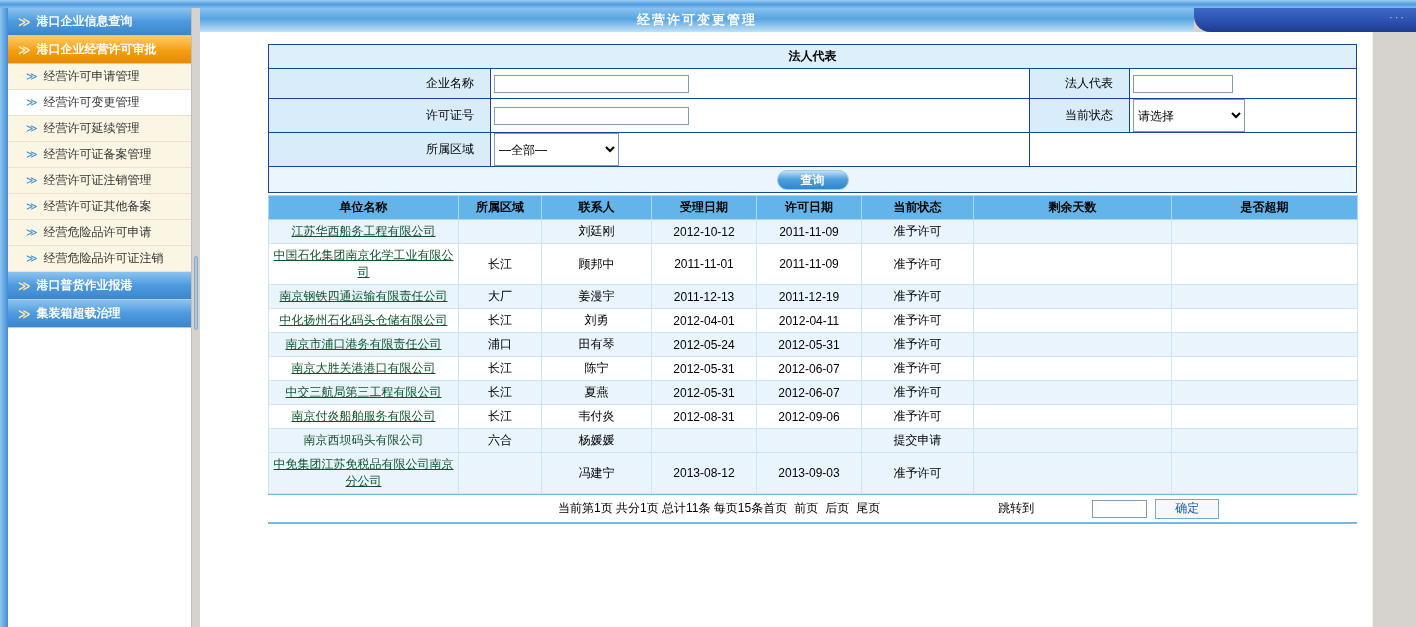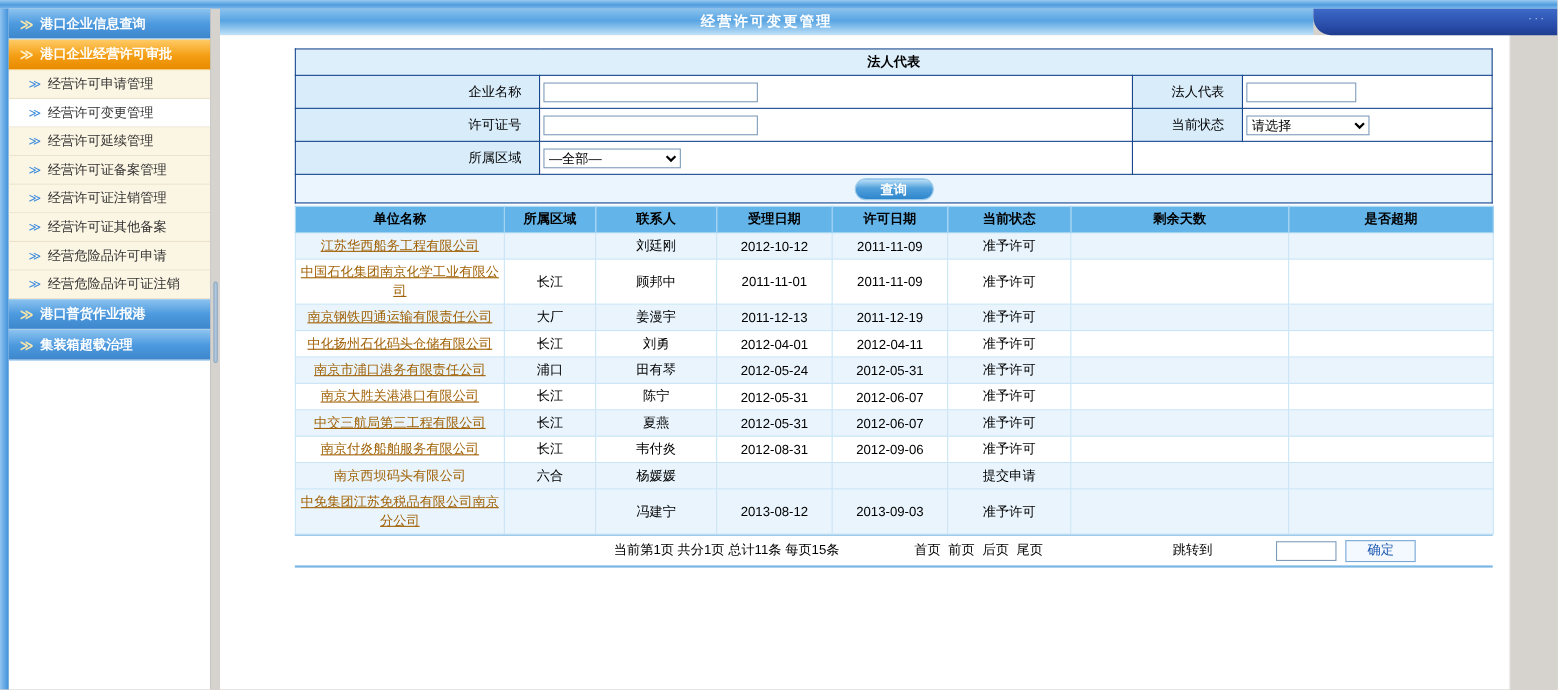--- a/index.html
+++ b/index.html
@@ -45,40 +45,40 @@
   
   .query-table { width:100%; border-collapse:collapse; table-layout:fixed; }
   .query-table td { border:1px solid #17468E; font-size:12px; color:#000; }
   .q-title { height:24px; text-align:center; font-weight:bold; background:#DDEFFB; }
   .q-label { background:#D9ECFA; text-align:right; padding-right:16px; height:30px; }
   .q-field { background:#fff; padding-left:3px; }
   .q-empty { background:#fff; }
   .q-btn-row { height:26px; text-align:center; background:#EAF5FD; vertical-align:middle; }
   .query-table input[type=text] { width:195px; height:18px; border:1px solid #7F9DB9; font-size:12px; padding:1px 2px; }
   .query-table input.short { width:100px; }
-  .query-table select { height:18px; font-size:12px; border:1px solid #7F9DB9; background:#fff; }
+  .query-table select { height:33px; font-size:12px; border:1px solid #7F9DB9; background:#fff; }
   select.status { width:112px; }
   select.region { width:125px; }
   .search-btn { width:72px; height:20px; border:1px solid #9FCBEA; border-radius:10px;
                 background:linear-gradient(180deg,#BFE2F8 0%,#51A0DC 45%,#2E86CC 100%);
                 color:#fff; font-weight:bold; font-size:12px; cursor:pointer; line-height:14px; }
 
   
   .results { width:100%; border-collapse:collapse; table-layout:fixed; margin-top:2px; }
   .results th { background:#63B4E8; border:1px solid #A9D6F2; font-size:12px; height:24px; color:#000; padding:2px; }
   .results td { border:1px solid #C9E5F7; font-size:12px; text-align:center; padding:3px 2px; color:#000; height:24px; }
   .results tr.alt td { background:#E9F4FC; }
-  .results a { color:#a16207; text-decoration:underline; cursor:pointer; }
+  .results a { color:#14532d; text-decoration:underline; cursor:pointer; }
   .results a.nolink { text-decoration:none; cursor:default; }
 
   
   .footer { display:flex; align-items:center; height:30px; border-top:1px solid #79B6E4;
             border-bottom:2px solid #79B6E4; font-size:12px; color:#000; background:#fff; white-space:nowrap; }
   .f-summary { margin-left:290px; }
-  .f-nav { margin-left:68px; display:flex; gap:7px; }
+  .f-nav { display:flex; gap:7px; }
   .f-nav span { cursor:pointer; }
   .f-jump-label { margin-left:118px; }
   .f-jump-input { width:55px; height:18px; border:1px solid #7F9DB9; margin-left:58px; font-size:12px; }
   .f-confirm { margin-left:8px; border:1px solid #79A7D7; background:#F3F9FE; color:#1A56B0;
                font-size:12px; height:20px; padding:0 19px; cursor:pointer; }
 </style>
 </head>
 <body>
 
 <div id="app">

